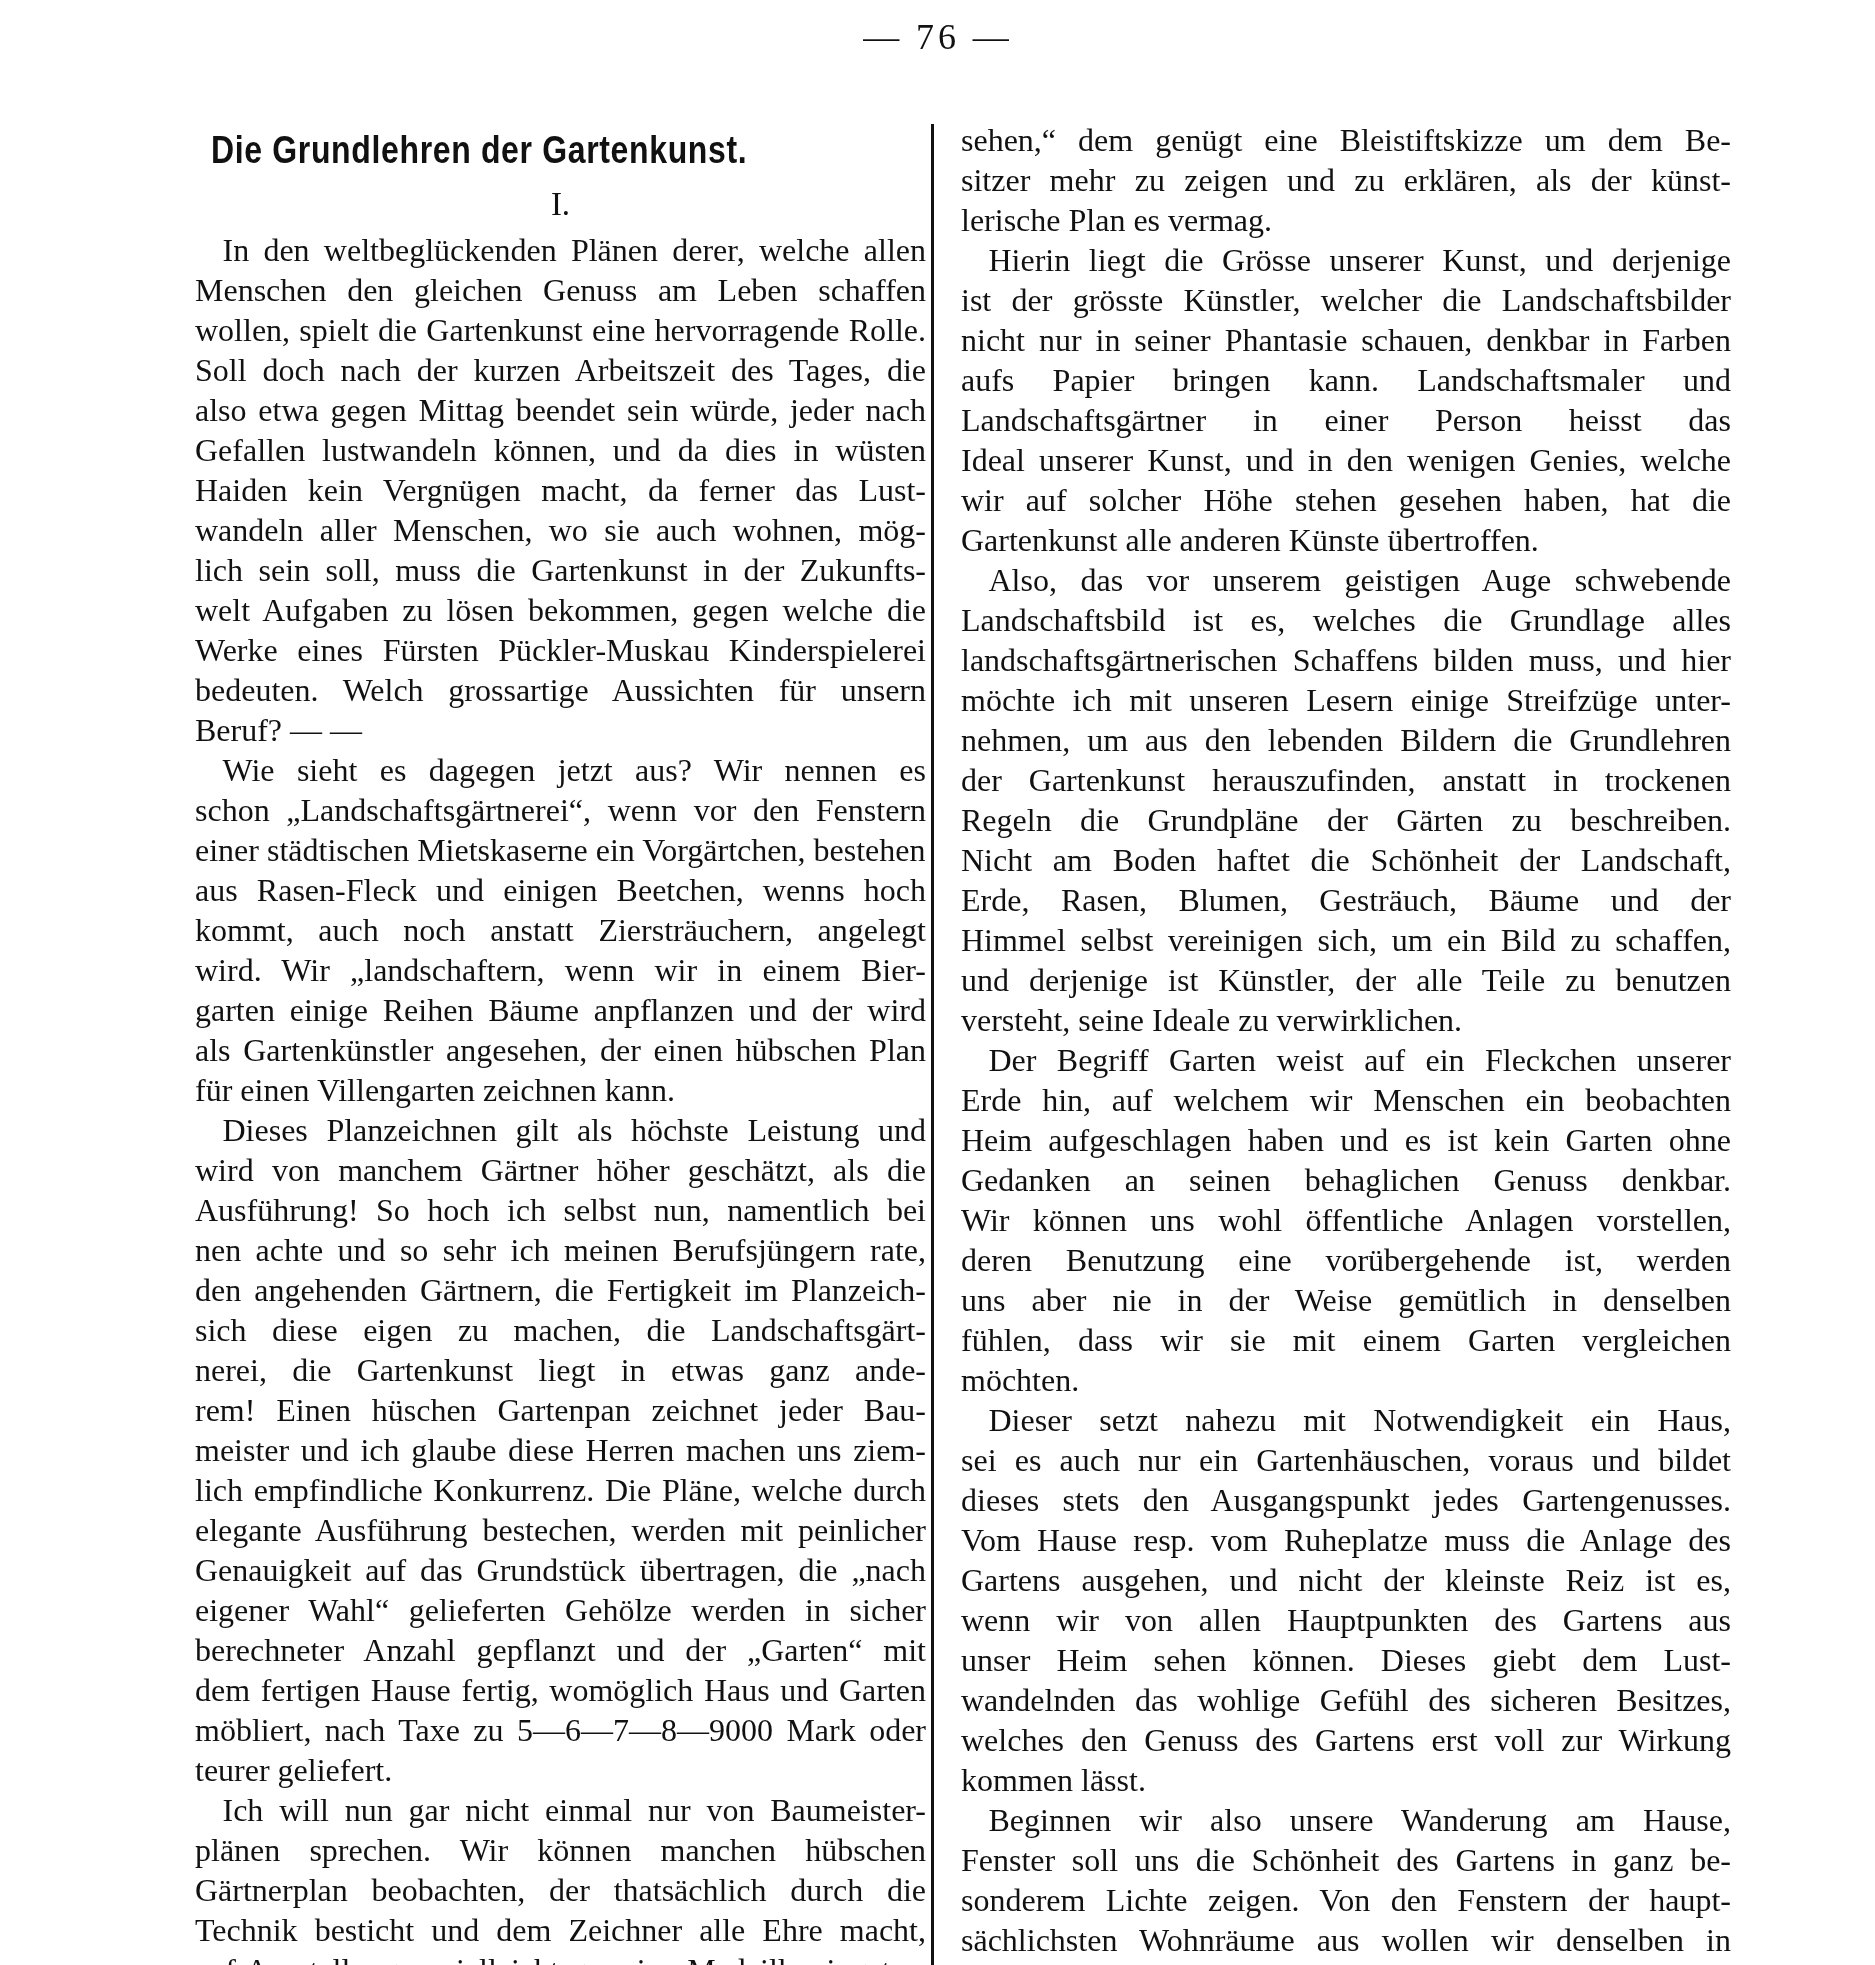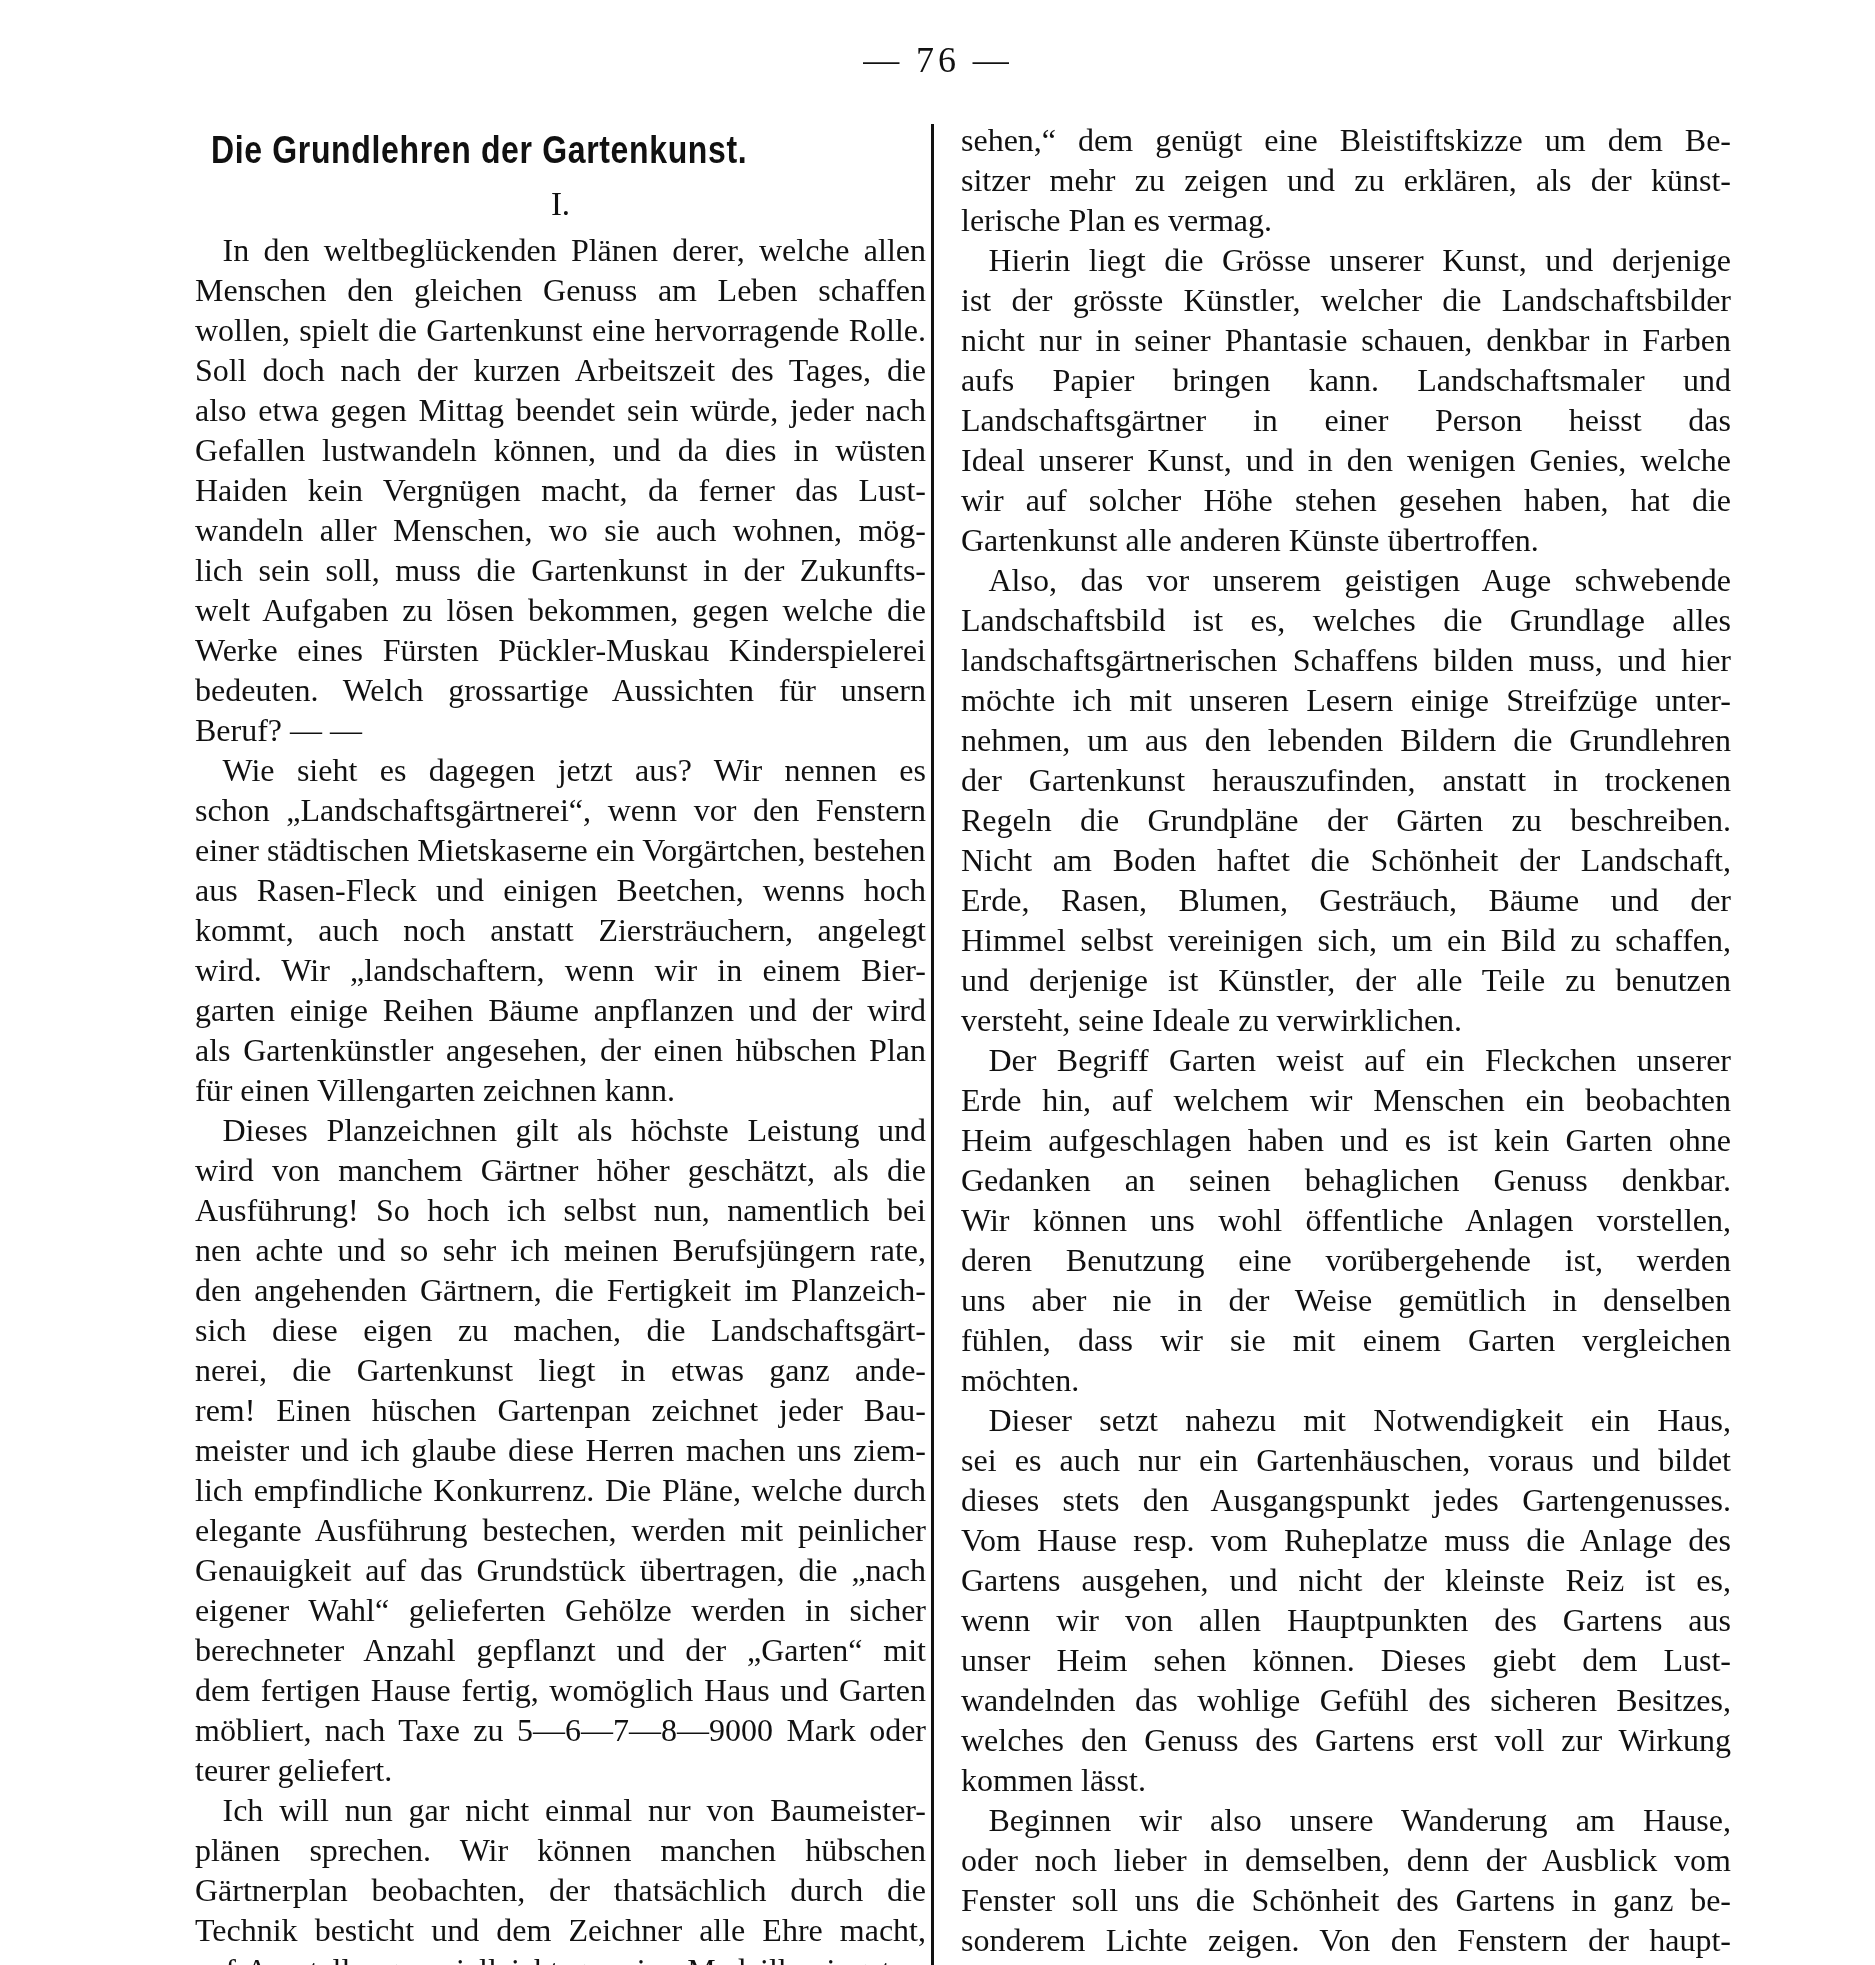--- a/index.html
+++ b/index.html
@@ -1,18 +1,18 @@
 <!DOCTYPE html>
 <html style="font-size:6.3px"><head>
 <meta charset="utf-8">
 <style>
   html, body { margin: 0; padding: 0; background: #ffffff; }
   body { width: 1876px; height: 2655px; position: relative; overflow: hidden; color: #111111;
          font-family: "Liberation Serif", "DejaVu Serif", serif; }
-  .page-number { position: absolute; top: 39px; left: 0; width: 1876px; text-align: center;
+  .page-number { position: absolute; top: 16px; left: 0; width: 1876px; text-align: center;
                  font-size: 36px; letter-spacing: 3.9px; }
   .col { position: absolute; top: 120px; }
   .col-left { left: 195px; width: 731px; }
   .col-right { left: 961px; width: 770px; top: 120px; }
   .divider { position: absolute; left: 931px; top: 124px; width: 2.8px; height: 2303px; background: #111111; }
   .title { font-family: "Liberation Sans", "DejaVu Sans", sans-serif; font-weight: bold;
            font-size: 39px; margin: 0 0 0 15.7px; height: 59px; line-height: 59px;
            transform: scaleX(0.82); transform-origin: left center; letter-spacing: 0.8px; }
   .section-num { text-align: center; font-size: 33px; height: 51px; line-height: 51px; margin: 0; }
   .line { font-size: 32px; line-height: 40px; height: 40px; white-space: nowrap;
@@ -116,19 +116,18 @@
       <div class="line">sei es auch nur ein Gartenhäuschen, voraus und bildet</div>
       <div class="line">dieses stets den Ausgangspunkt jedes Gartengenusses.</div>
       <div class="line">Vom Hause resp. vom Ruheplatze muss die Anlage des</div>
       <div class="line">Gartens ausgehen, und nicht der kleinste Reiz ist es,</div>
       <div class="line">wenn wir von allen Hauptpunkten des Gartens aus</div>
       <div class="line">unser Heim sehen können. Dieses giebt dem Lust-</div>
       <div class="line">wandelnden das wohlige Gefühl des sicheren Besitzes,</div>
       <div class="line">welches den Genuss des Gartens erst voll zur Wirkung</div>
       <div class="line last">kommen lässt.</div>
       <div class="line indent">Beginnen wir also unsere Wanderung am Hause,</div>
-      <div class="line">oder noch lieber in demselben, denn der Ausblick vom</div>
       <div class="line">Fenster soll uns die Schönheit des Gartens in ganz be-</div>
       <div class="line">sonderem Lichte zeigen. Von den Fenstern der haupt-</div>
       <div class="line">sächlichsten Wohnräume aus wollen wir denselben in</div>
     </div>
 </div>
 
 
 </body></html>

